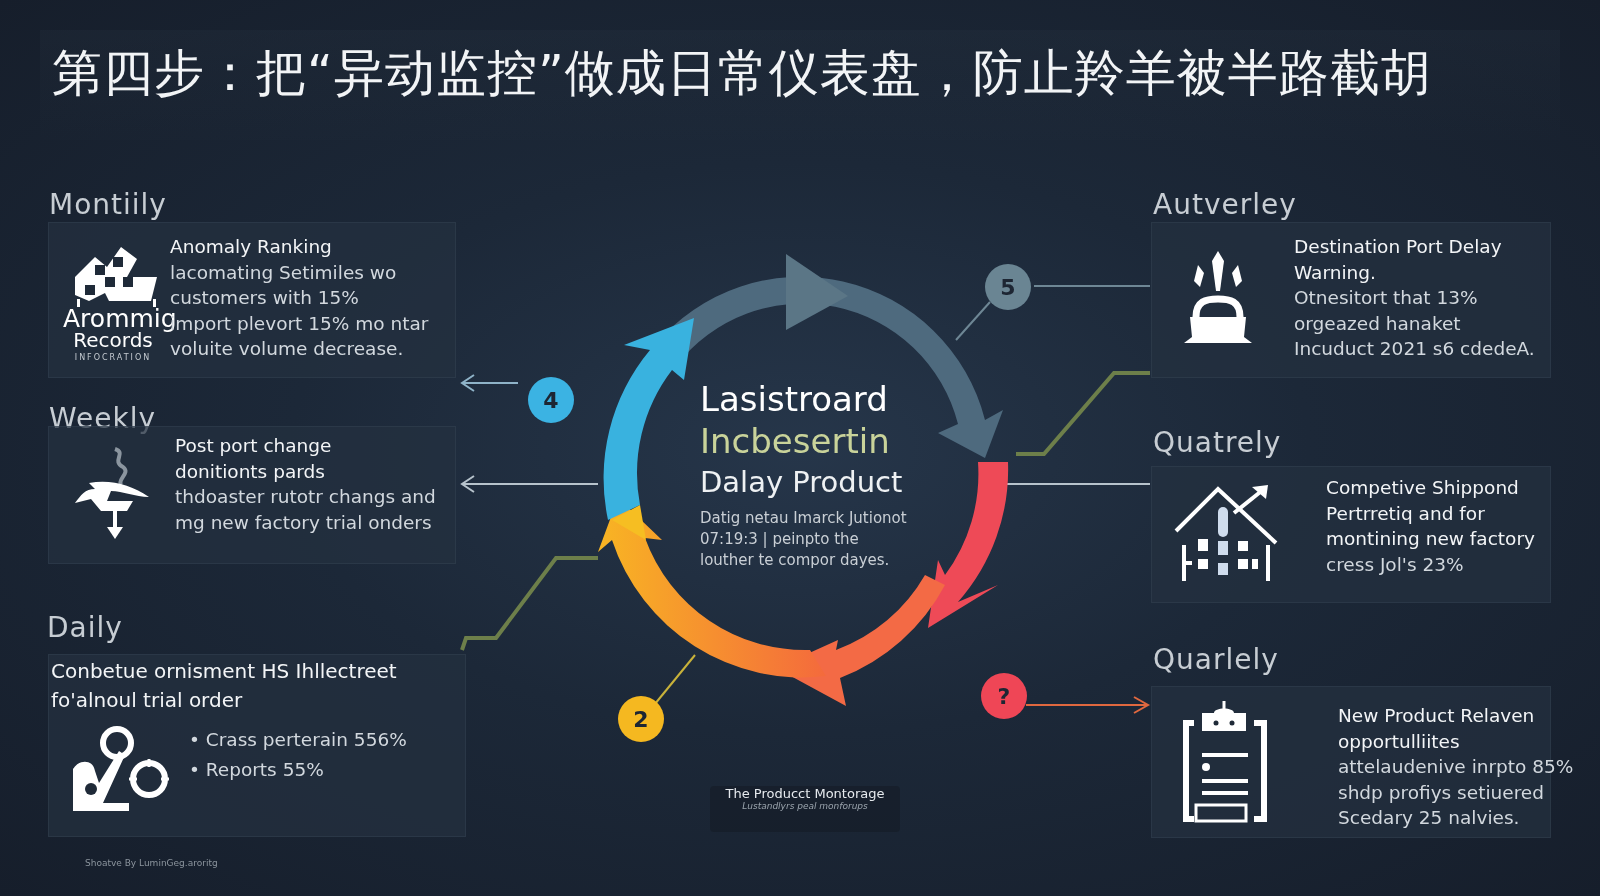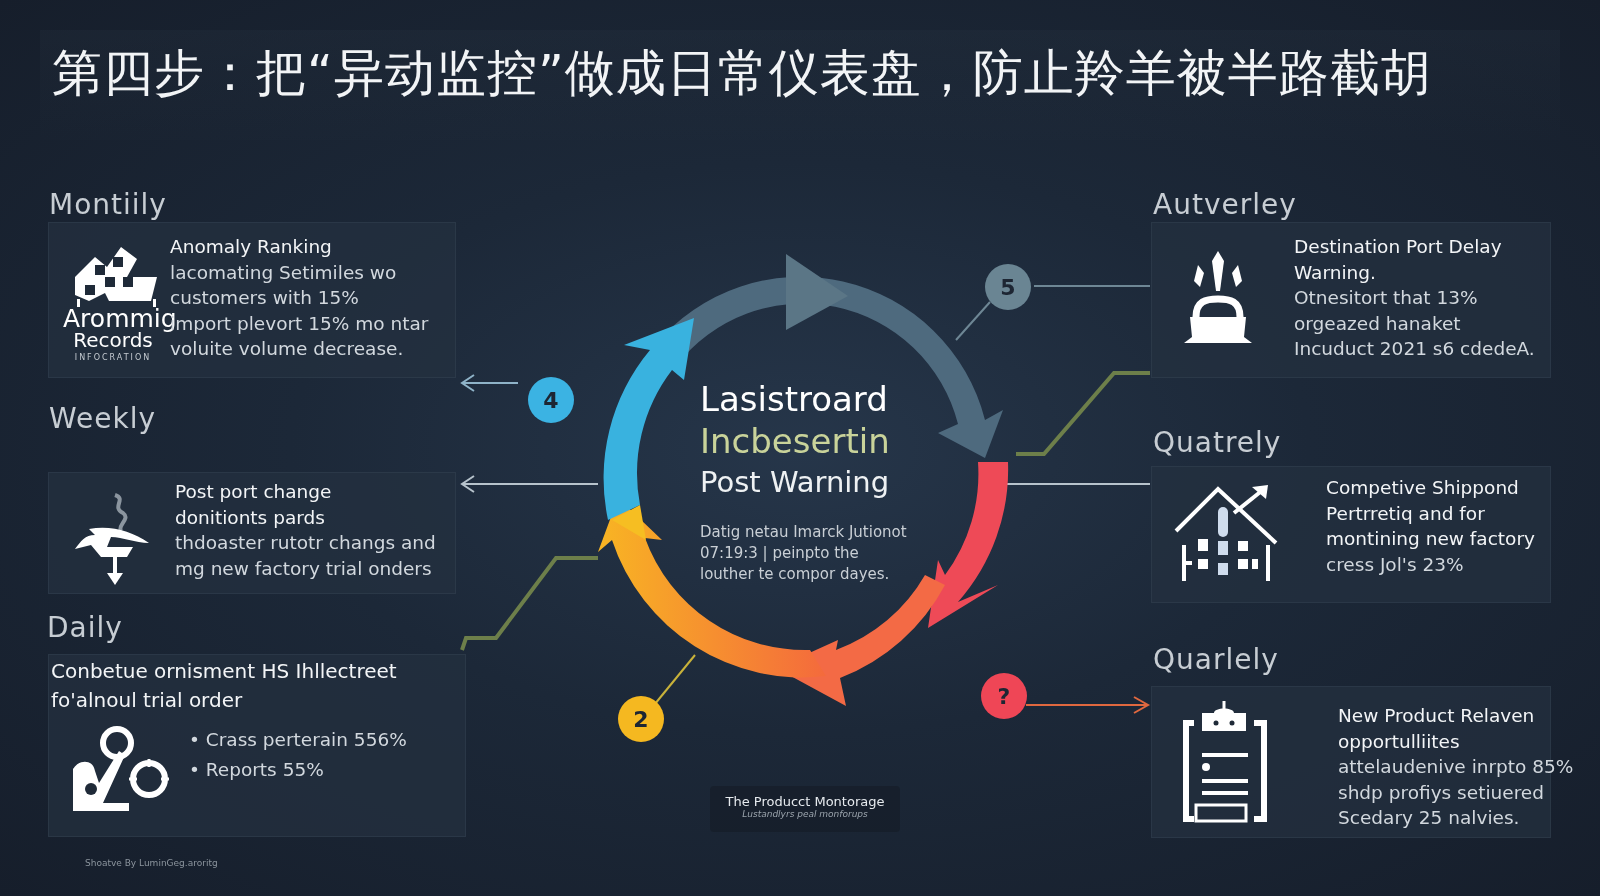--- a/index.html
+++ b/index.html
@@ -40,27 +40,27 @@
 
   .badge {
     position: absolute; width: 46px; height: 46px; border-radius: 50%;
     display: flex; align-items: center; justify-content: center;
     font-size: 22px; font-weight: bold; color: #1d2633;
   }
   .center-text { position: absolute; left: 700px; top: 378px; width: 240px; }
   .center-text .t1 { font-size: 34px; color: #ffffff; line-height: 42px; }
   .center-text .t2 { font-size: 34px; color: #c9d39a; line-height: 42px; }
   .center-text .t3 { font-size: 29px; color: #eef1f3; line-height: 40px; }
-  .center-text .t4 { font-size: 15px; color: #c9cfd5; line-height: 21px; margin-top: 20px; }
+  .center-text .t4 { font-size: 15px; color: #c9cfd5; line-height: 21px; margin-top: 6px; }
 
   .footer-box {
     position: absolute; left: 710px; top: 786px; width: 190px; height: 46px;
     background: rgba(22, 30, 42, 0.85); border-radius: 4px; text-align: center;
   }
-  .footer-box .f1 { font-size: 13px; color: #e6eaee; margin-top: 8px; }
+  .footer-box .f1 { font-size: 13px; color: #e6eaee; }
   .footer-box .f2 { font-size: 9px; color: #9ba4ad; margin-top: 0; font-style: italic; }
   .credit { position: absolute; left: 49px; top: 858px; font-size: 9px; color: #8b949d; margin-left: 36px; }
   svg.overlay { position: absolute; left: 0; top: 0; }
 </style>
 </head>
 <body>
 
 <div class="title-band"></div>
 <h1 class="page-title">第四步：把“异动监控”做成日常仪表盘，防止羚羊被半路截胡</h1>
 
@@ -116,21 +116,21 @@
 <div class="badge" style="left:618px;top:696px;background:#f5b820;">
     <span>2</span>
   </div>
 <div class="badge" style="left:981px;top:673px;background:#ef4656;">
     <span>?</span>
   </div>
 
 <div class="center-text">
   <div class="t1">Lasistroard</div>
   <div class="t2">Incbesertin</div>
-  <div class="t3">Post Warning</div>
+  <div class="t3">Dalay Product</div>
   <div class="t4">
     <div>Datig netau Imarck Jutionot</div>
     <div>07:19:3 | peinpto the</div>
     <div>louther te compor dayes.</div>
   </div>
 </div>
 
 <div class="section-label cap" style="left:49px;top:188px;">Montiily</div>
 <div class="card" style="left:48px;top:222px;width:408px;height:156px;">
   <svg class="icon" style="left:16px;top:14px;" width="96" height="70" viewBox="0 0 96 70">
@@ -151,21 +151,21 @@
   <div class="text" style="left:121px;top:11px;width:276px;">
     <div class="headline">Anomaly Ranking</div>
     <div class="body">lacomating Setimiles wo</div>
     <div class="body">customers with 15%</div>
     <div class="body">import plevort 15% mo ntar</div>
     <div class="body">voluite volume decrease.</div>
   </div>
 </div>
 
 <div class="section-label cap" style="left:49px;top:402px;">Weekly</div>
-<div class="card" style="left:48px;top:472px;width:408px;height:122px;">
+<div class="card" style="left:48px;top:426px;width:408px;height:138px;">
   <svg class="icon" style="left:22px;top:18px;" width="84" height="100" viewBox="0 0 84 100">
     <path d="M44 4 C56 8 40 16 52 22 C60 28 46 34 50 40" stroke="#8b959f" stroke-width="4" fill="none"></path>
     <path d="M18 38 C40 34 60 40 78 52 C64 52 52 46 40 46 L36 56 L62 56 L56 66 L30 66 L20 54 L4 58 C10 50 14 44 24 44 Z" fill="#ffffff"></path>
     <line x1="44" y1="66" x2="44" y2="86" stroke="#fff" stroke-width="4"></line>
     <polygon points="36,82 52,82 44,94" fill="#fff"></polygon>
   </svg>
   <div class="text" style="left:126px;top:6px;width:280px;">
     <div class="headline">Post port change</div>
     <div class="headline">donitionts pards</div>
     <div class="body">thdoaster rutotr changs and</div>

